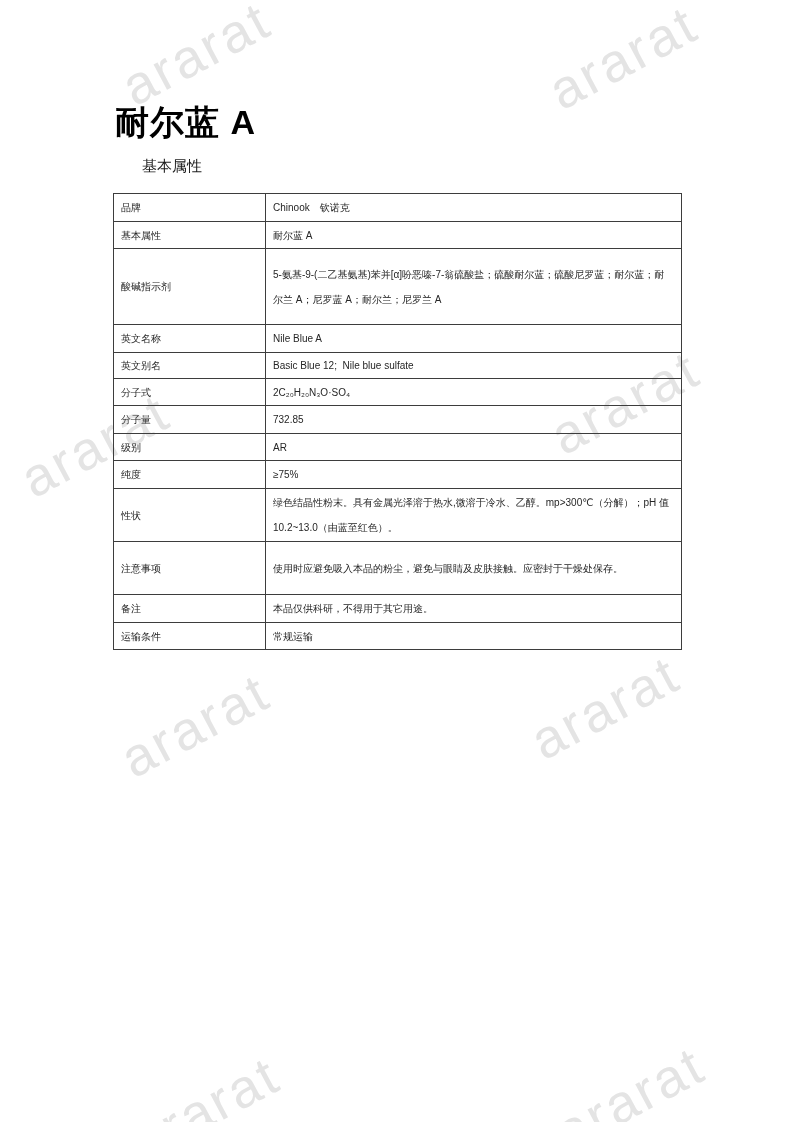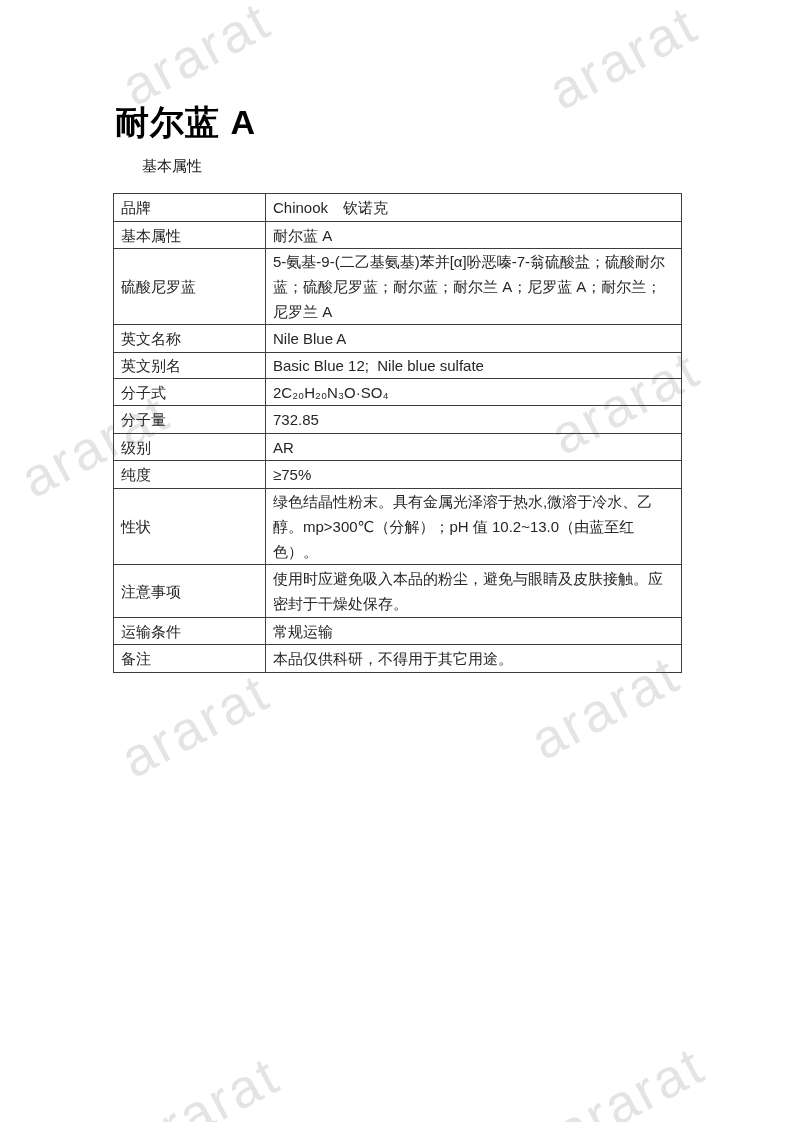--- a/index.html
+++ b/index.html
@@ -42,21 +42,21 @@
     left: 113px; top: 193px;
     width: 568px;
     border-collapse: collapse;
     table-layout: fixed;
     z-index: 1;
     background: transparent;
   }
   table.props td {
     border: 1px solid #3d3d3d;
     padding: 0 7px;
-    font-size: 15px;
+    font-size: 10px;
     line-height: 25px;
     color: #262626;
     vertical-align: middle;
     white-space: pre-wrap;
     word-break: break-word;
     overflow: hidden;
   }
   td.col-label { width: 137px; }
   td.col-value { width: 401px; }
 </style>
@@ -83,21 +83,21 @@
   <tbody>
     <tr style="height:28px">
         <td class="col-label">品牌</td>
         <td class="col-value">Chinook　钦诺克</td>
       </tr>
     <tr style="height:27px">
         <td class="col-label">基本属性</td>
         <td class="col-value">耐尔蓝 A</td>
       </tr>
     <tr style="height:76px">
-        <td class="col-label">硫酸尼罗蓝</td>
+        <td class="col-label">酸碱指示剂</td>
         <td class="col-value">5-氨基-9-(二乙基氨基)苯并[α]吩恶嗪-7-翁硫酸盐；硫酸耐尔蓝；硫酸尼罗蓝；耐尔蓝；耐尔兰 A；尼罗蓝 A；耐尔兰；尼罗兰 A</td>
       </tr>
     <tr style="height:28px">
         <td class="col-label">英文名称</td>
         <td class="col-value">Nile Blue A</td>
       </tr>
     <tr style="height:22px">
         <td class="col-label">英文别名</td>
         <td class="col-value">Basic Blue 12;  Nile blue sulfate</td>
       </tr>
@@ -118,22 +118,22 @@
         <td class="col-value">≥75%</td>
       </tr>
     <tr style="height:53px">
         <td class="col-label">性状</td>
         <td class="col-value">绿色结晶性粉末。具有金属光泽溶于热水,微溶于冷水、乙醇。mp&gt;300℃（分解）；pH 值 10.2~13.0（由蓝至红色）。</td>
       </tr>
     <tr style="height:53px">
         <td class="col-label">注意事项</td>
         <td class="col-value">使用时应避免吸入本品的粉尘，避免与眼睛及皮肤接触。应密封于干燥处保存。</td>
       </tr>
+    <tr style="height:28px">
+        <td class="col-label">备注</td>
+        <td class="col-value">本品仅供科研，不得用于其它用途。</td>
+      </tr>
     <tr style="height:27px">
         <td class="col-label">运输条件</td>
         <td class="col-value">常规运输</td>
-      </tr>
-    <tr style="height:28px">
-        <td class="col-label">备注</td>
-        <td class="col-value">本品仅供科研，不得用于其它用途。</td>
       </tr>
   </tbody>
 </table>
 
 </body></html>

